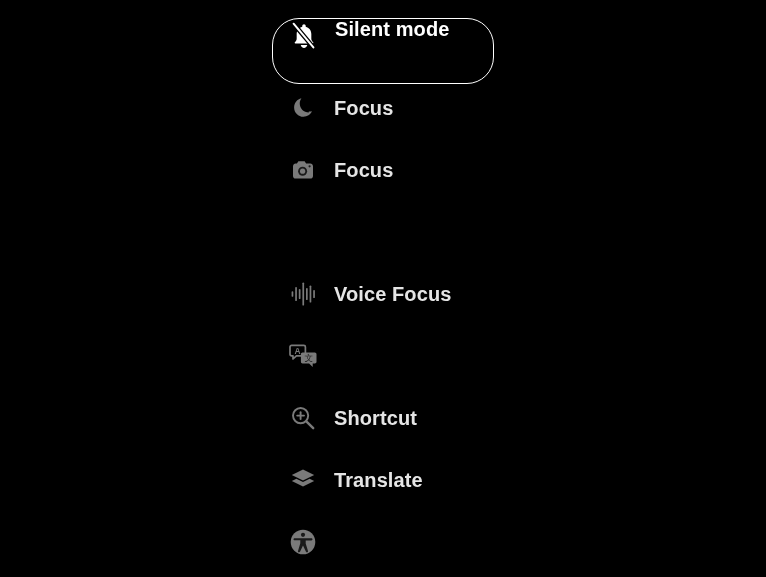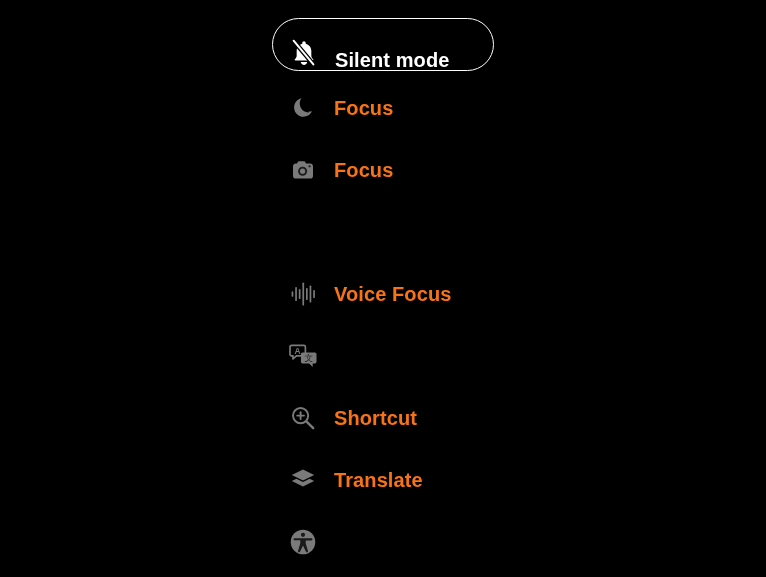--- a/index.html
+++ b/index.html
@@ -21,27 +21,27 @@
     height: 577px;
     background: #000000;
   }
 
   
   .pill {
     position: absolute;
     left: 272px;
     top: 18px;
     width: 222px;
-    height: 53px;
+    height: 66px;
     box-sizing: border-box;
     border: 1.6px solid #ffffff;
     border-radius: 27px;
     background: #000000;
     display: flex;
-    align-items: flex-end;
+    align-items: flex-start;
   }
   .pill .icon-slot {
     width: 62px;
     display: flex;
     align-items: center;
     justify-content: center;
     flex: 0 0 auto;
   }
   .pill .label {
     color: #ffffff;
@@ -62,21 +62,21 @@
     align-items: center;
   }
   .row .icon-slot {
     width: 62px;
     display: flex;
     align-items: center;
     justify-content: center;
     flex: 0 0 auto;
   }
   .row .label {
-    color: #f97316;
+    color: #e5e5e5;
     font-size: 20px;
     font-weight: bold;
     letter-spacing: 0.1px;
     line-height: 1;
     white-space: nowrap;
   }
 
   .icon-svg { display: block; }
 </style>
 </head>

